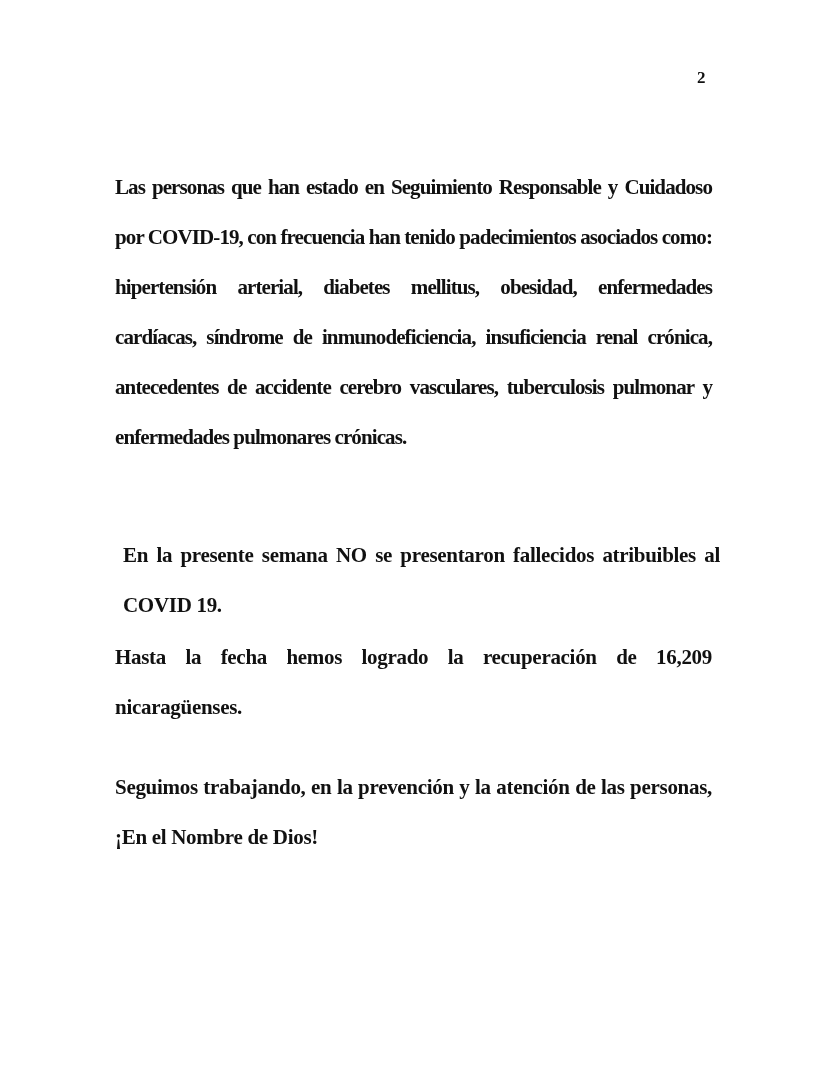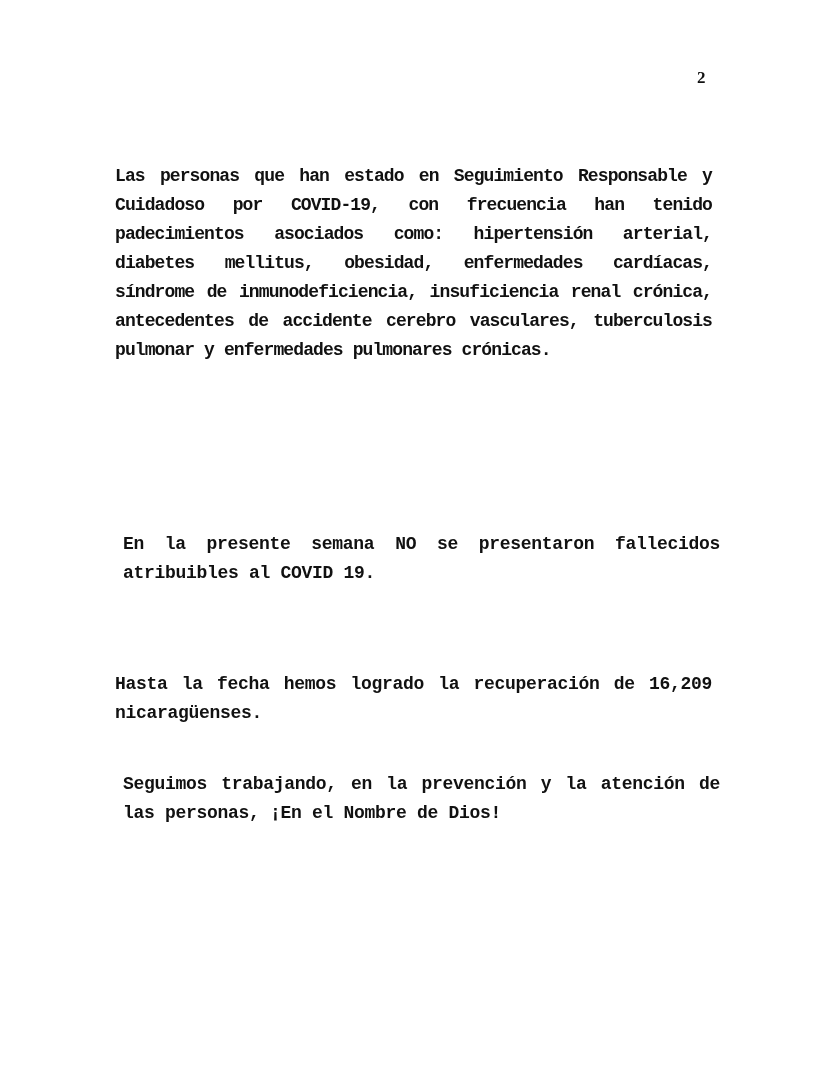--- a/index.html
+++ b/index.html
@@ -19,37 +19,37 @@
       top: 68px;
       left: 697px;
       font-family: "Liberation Serif", serif;
       font-weight: bold;
       font-size: 17px;
     }
     .body-text {
       position: absolute;
       left: 115px;
       width: 597px;
-      font-family: Liberation Mono, monospace;
+      font-family: Liberation Serif, serif;
       font-weight: bold;
-      font-size: 18px;
-      line-height: 29px;
+      font-size: 21px;
+      line-height: 50px;
       text-align: justify;
       letter-spacing: -0.3px;
     }
     .p1 { top: 162px; }
     .p2 { top: 522px; }
-    .p3 { top: 670px; }
+    .p3 { top: 632px; }
     .p4 { top: 762px; }
     .p1 { letter-spacing: -0.9px; }
   </style>
 </head>
 <body>
 
 <div class="page-number">2</div>
 
 <p class="body-text p1" style="margin:0;">Las personas que han estado en Seguimiento Responsable y Cuidadoso por COVID-19, con frecuencia han tenido padecimientos asociados como: hipertensión arterial, diabetes mellitus, obesidad, enfermedades cardíacas, síndrome de inmunodeficiencia, insuficiencia renal crónica, antecedentes de accidente cerebro vasculares, tuberculosis pulmonar y enfermedades pulmonares crónicas.</p>
 
 <p class="body-text p2" style="margin:8px;">En la presente semana NO se presentaron fallecidos atribuibles al COVID 19.</p>
 
 <p class="body-text p3" style="margin:0;">Hasta la fecha hemos logrado la recuperación de 16,209 nicaragüenses.</p>
 
-<p class="body-text p4" style="margin:8px;">Seguimos trabajando, en la prevención y la atención de las personas, ¡En el Nombre de Dios!</p>
+<p class="body-text p4" style="margin:0;">Seguimos trabajando, en la prevención y la atención de las personas, ¡En el Nombre de Dios!</p>
 
 </body></html>

